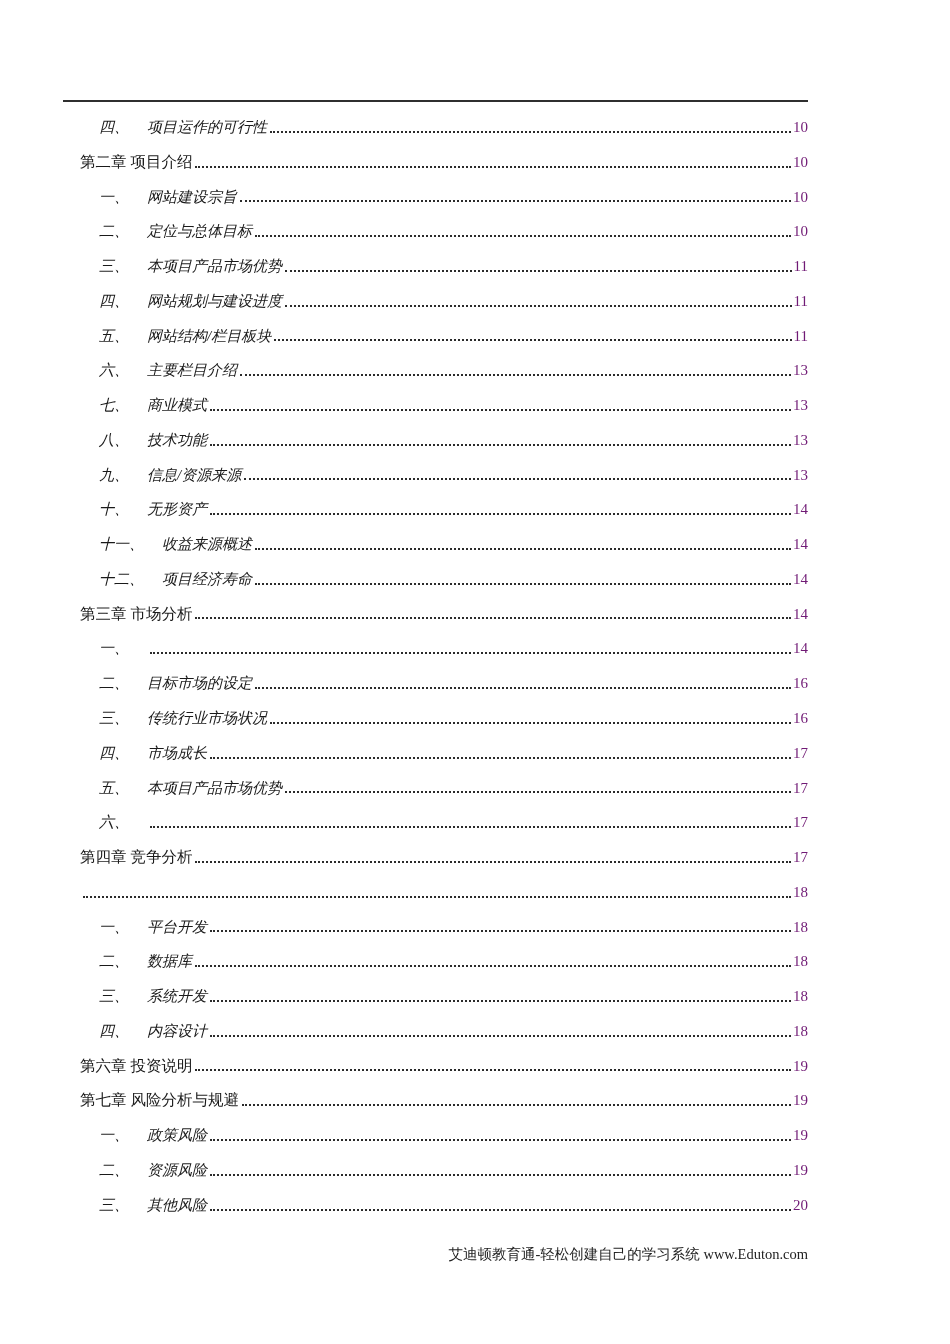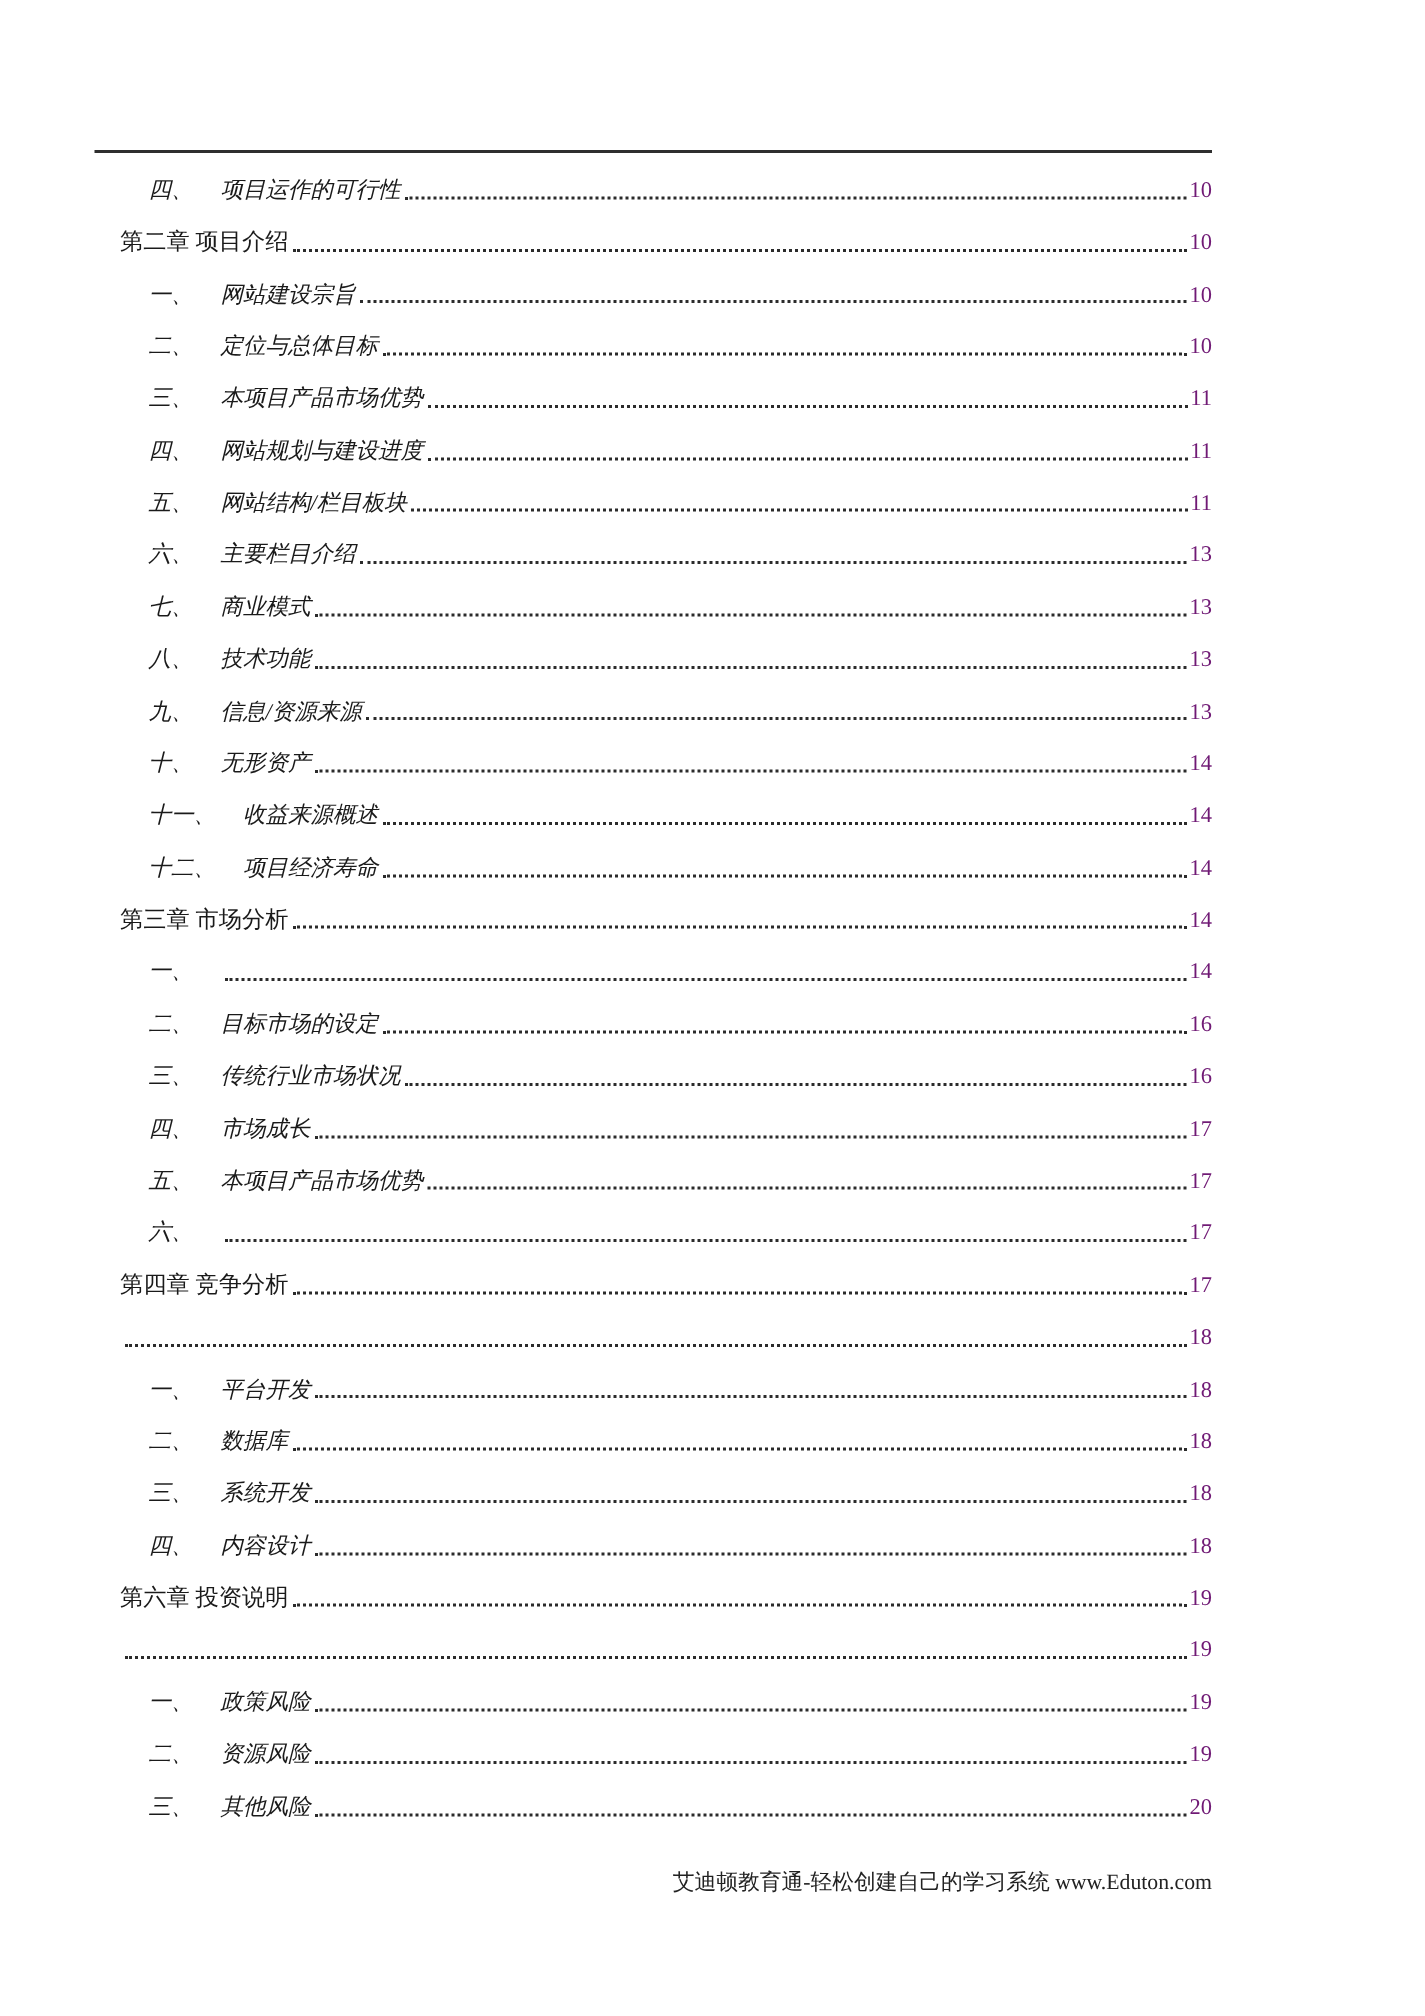--- a/index.html
+++ b/index.html
@@ -246,20 +246,21 @@
     <span class="pagenum">18</span>
   </div>
       <div class="toc-row chapter">
 
     <span class="title">第六章 投资说明</span>
     <span class="leader"></span>
     <span class="pagenum">19</span>
   </div>
       <div class="toc-row chapter">
 
+    <span class="title">第七章 风险分析与规避</span>
     <span class="leader"></span>
     <span class="pagenum">19</span>
   </div>
       <div class="toc-row sub">
     <span class="num">一、</span>
     <span class="title">政策风险</span>
     <span class="leader"></span>
     <span class="pagenum">19</span>
   </div>
       <div class="toc-row sub">

